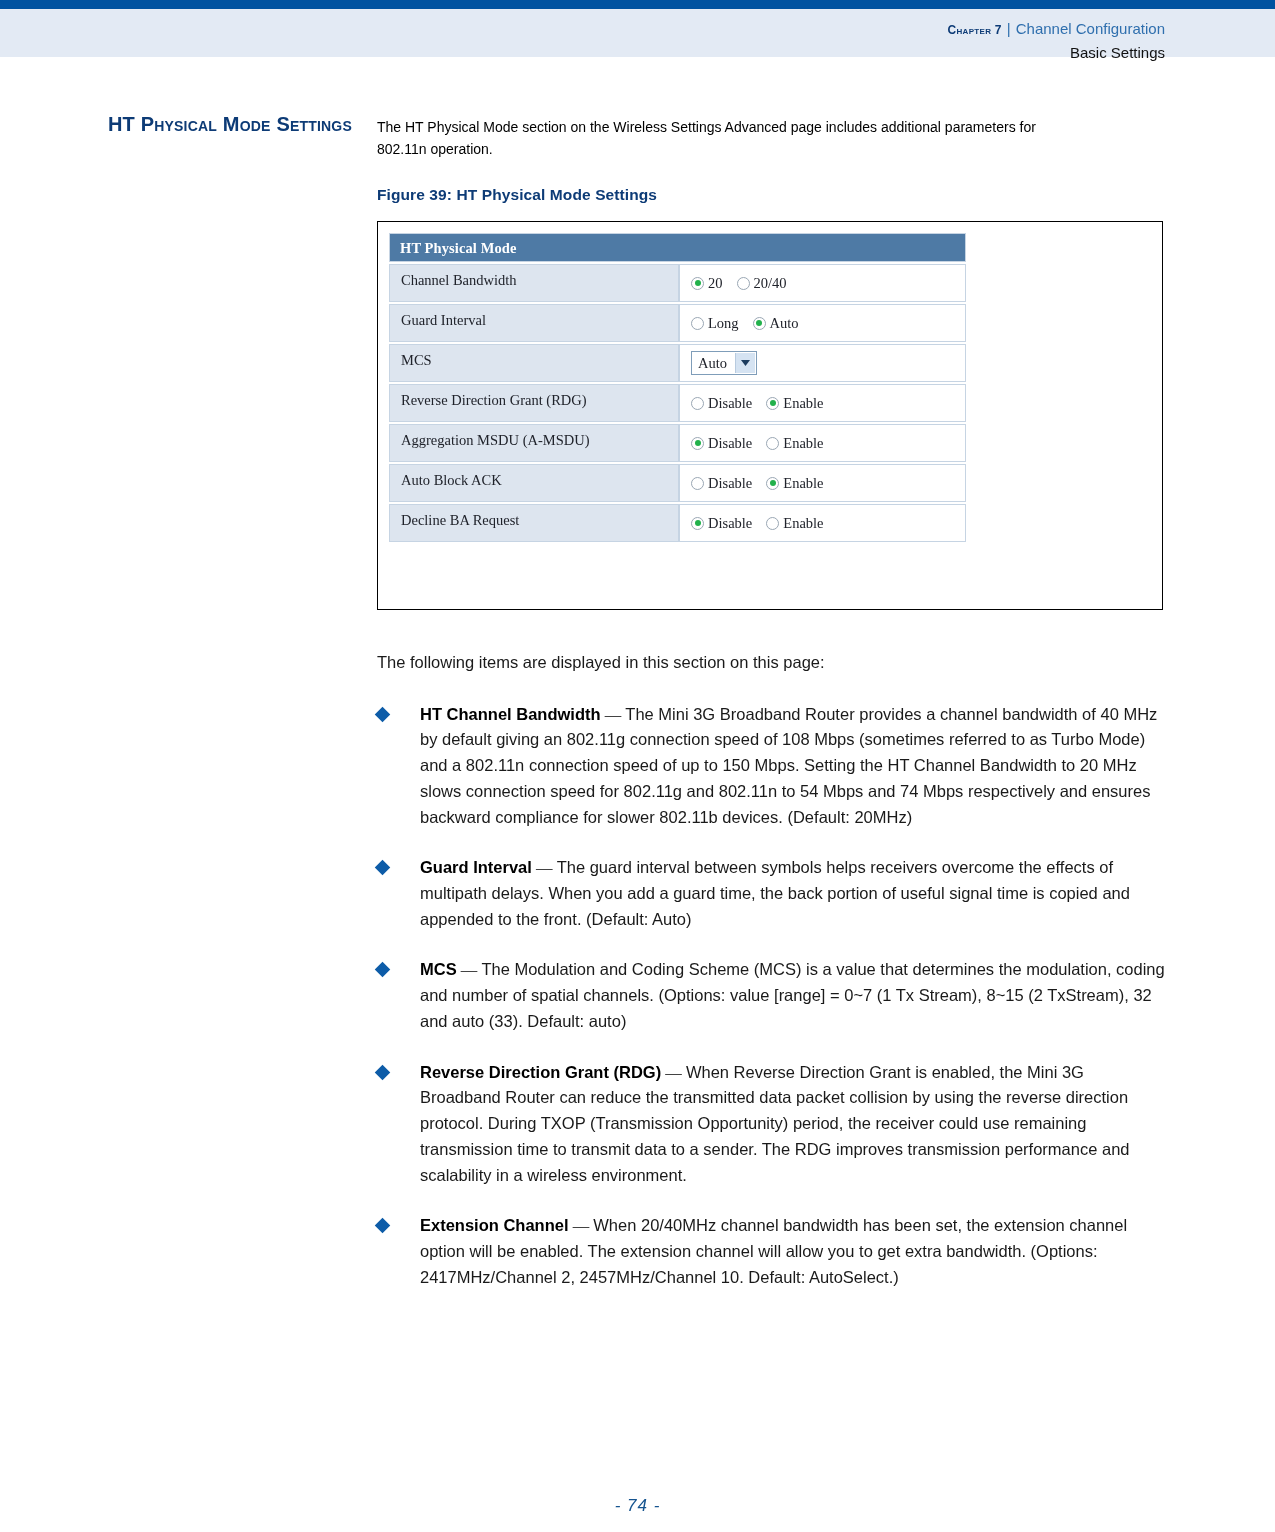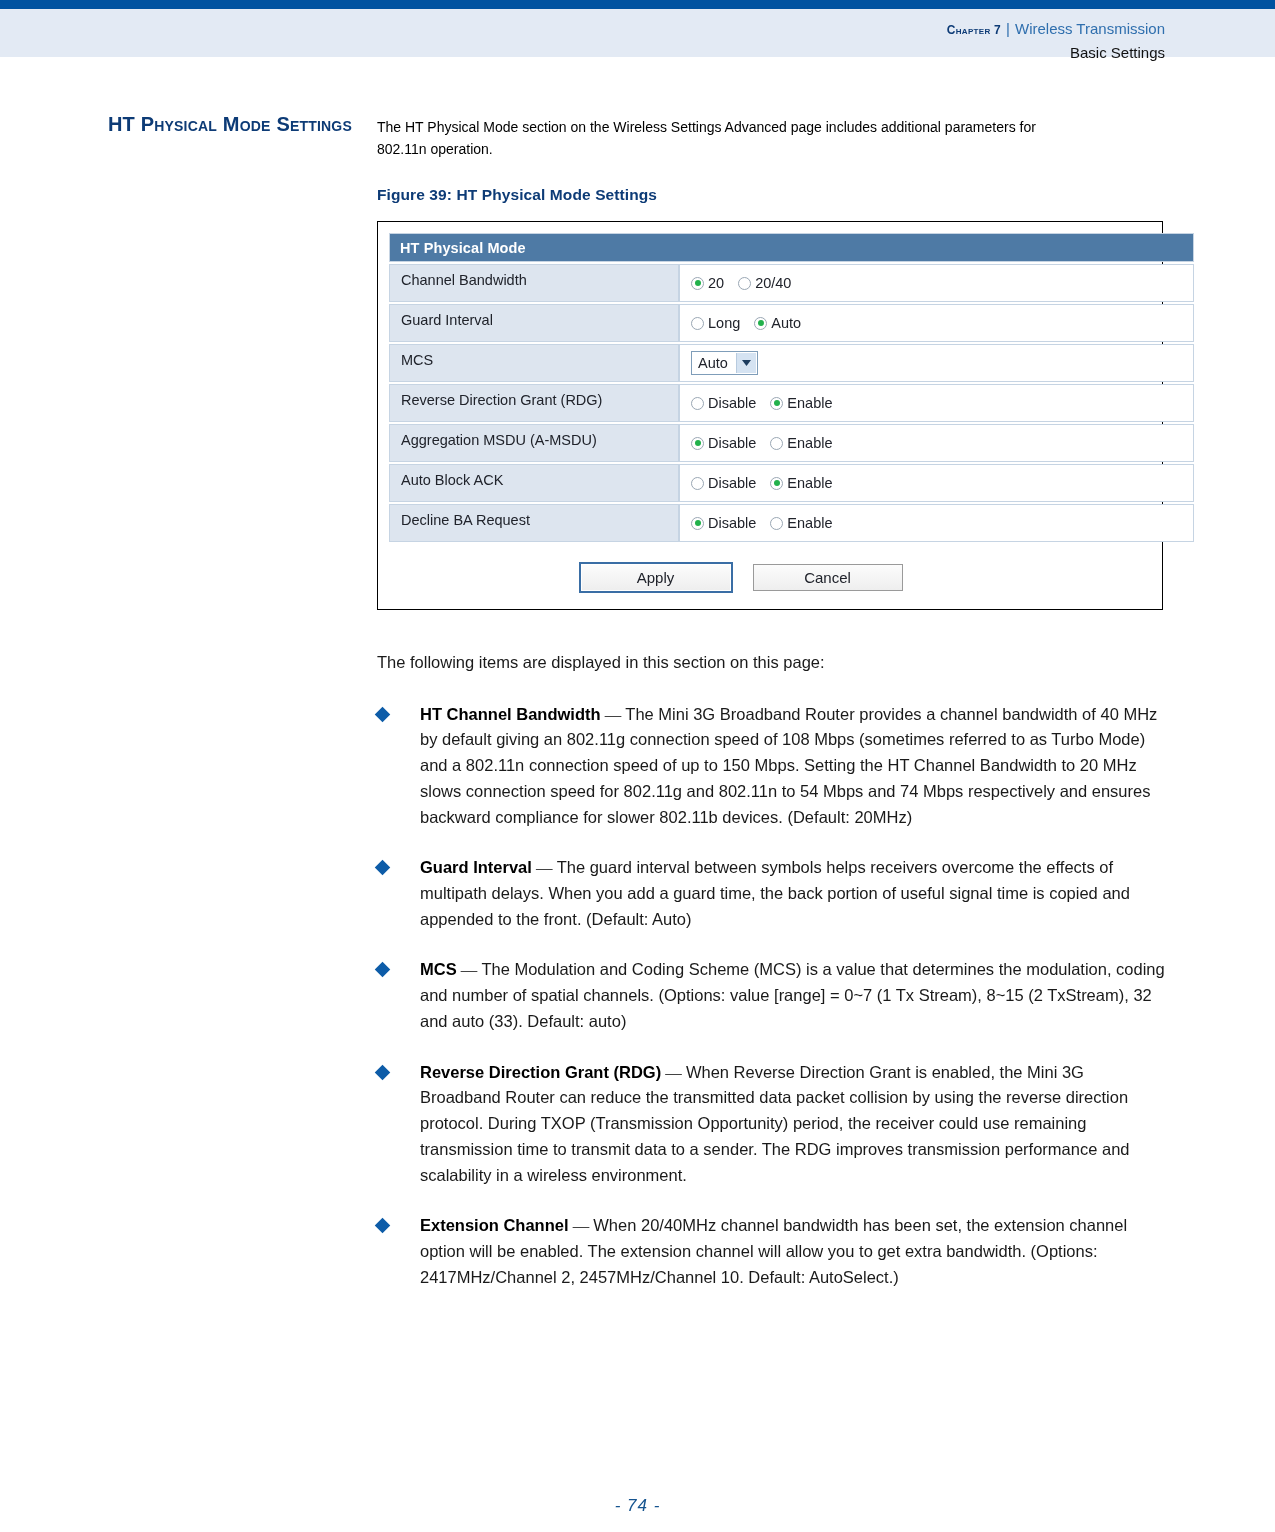--- a/index.html
+++ b/index.html
@@ -96,21 +96,22 @@
     width: 786px;
     height: 389px;
     border: 1.5px solid #000000;
     background: #ffffff;
     box-sizing: border-box;
   }
   .ui-table {
     position: absolute;
     left: 11px;
     top: 11px;
-    width: 805px;
+    width: 577px;
+    font-family: Liberation Serif, serif;
   }
   .ui-header {
     background: #4e7aa5;
     color: #ffffff;
     font-size: 14.5px;
     font-weight: bold;
     padding: 6px 10px 7px 10px;
     border: 1px solid #c6d4e3;
     box-sizing: border-box;
     height: 29px;
@@ -269,21 +270,21 @@
     font-style: italic;
   }
 </style>
 </head>
 <body>
 
 <div class="top-rule"></div>
 <div class="header-band">
   <div class="header-text">
     <div class="hdr-line1">
-      <span class="chapter-word">Chapter 7</span><span class="hdr-sep">|</span><span class="hdr-sub">Wireless Transmission</span>
+      <span class="chapter-word">Chapter 7</span><span class="hdr-sep">|</span><span class="hdr-sub">Channel Configuration</span>
     </div>
     <div class="hdr-line2">Basic Settings</div>
   </div>
 </div>
 
 <div class="side-heading">HT Physical Mode Settings</div>
 
 <div class="intro">The HT Physical Mode section on the Wireless Settings Advanced page includes additional parameters for 802.11n operation.</div>
 
 <div class="fig-caption">Figure 39:  HT Physical Mode Settings</div>
@@ -377,24 +378,20 @@
               <span class="radio on"></span>
               <span class="opt-label">Disable</span>
             </span>
             <span class="opt">
               <span class="radio"></span>
               <span class="opt-label">Enable</span>
             </span>
           </div>
         </div>
       </div>
-  </div>
-  <div class="btn-row">
-    <div class="btn primary">Apply</div>
-    <div class="btn">Cancel</div>
   </div>
 </div>
 
 <div class="body-text">
   <div class="lead">The following items are displayed in this section on this page:</div>
   <div id="bullets-host">
       <div class="bullet"><span class="dia"></span><b>HT Channel Bandwidth</b><span class="em-dash"> — </span><span>The Mini 3G Broadband Router provides a channel bandwidth of 40 MHz by default giving an 802.11g connection speed of 108 Mbps (sometimes referred to as Turbo Mode) and a 802.11n connection speed of up to 150 Mbps. Setting the HT Channel Bandwidth to 20 MHz slows connection speed for 802.11g and 802.11n to 54 Mbps and 74 Mbps respectively and ensures backward compliance for slower 802.11b devices. (Default: 20MHz)</span></div>
       <div class="bullet"><span class="dia"></span><b>Guard Interval</b><span class="em-dash"> — </span><span>The guard interval between symbols helps receivers overcome the effects of multipath delays. When you add a guard time, the back portion of useful signal time is copied and appended to the front. (Default: Auto)</span></div>
       <div class="bullet"><span class="dia"></span><b>MCS</b><span class="em-dash"> — </span><span>The Modulation and Coding Scheme (MCS) is a value that determines the modulation, coding and number of spatial channels. (Options: value [range] = 0~7 (1 Tx Stream), 8~15 (2 TxStream), 32 and auto (33). Default: auto)</span></div>
       <div class="bullet"><span class="dia"></span><b>Reverse Direction Grant (RDG)</b><span class="em-dash"> — </span><span>When Reverse Direction Grant is enabled, the Mini 3G Broadband Router can reduce the transmitted data packet collision by using the reverse direction protocol. During TXOP (Transmission Opportunity) period, the receiver could use remaining transmission time to transmit data to a sender. The RDG improves transmission performance and scalability in a wireless environment.</span></div>

